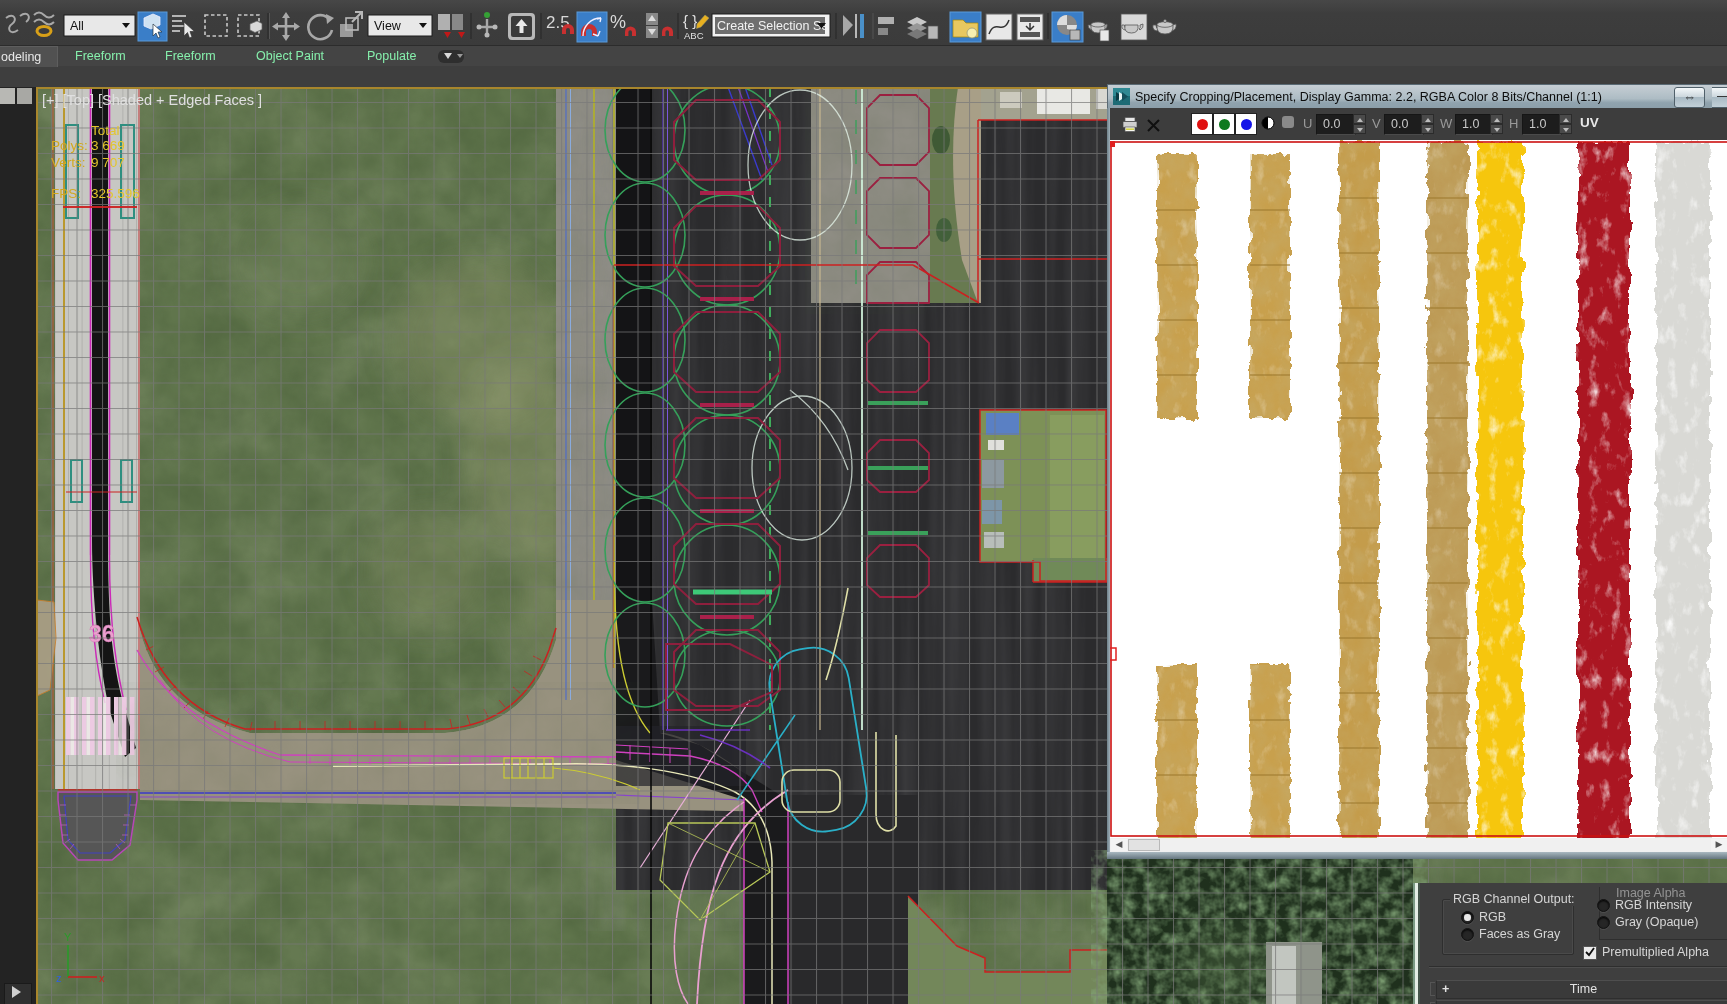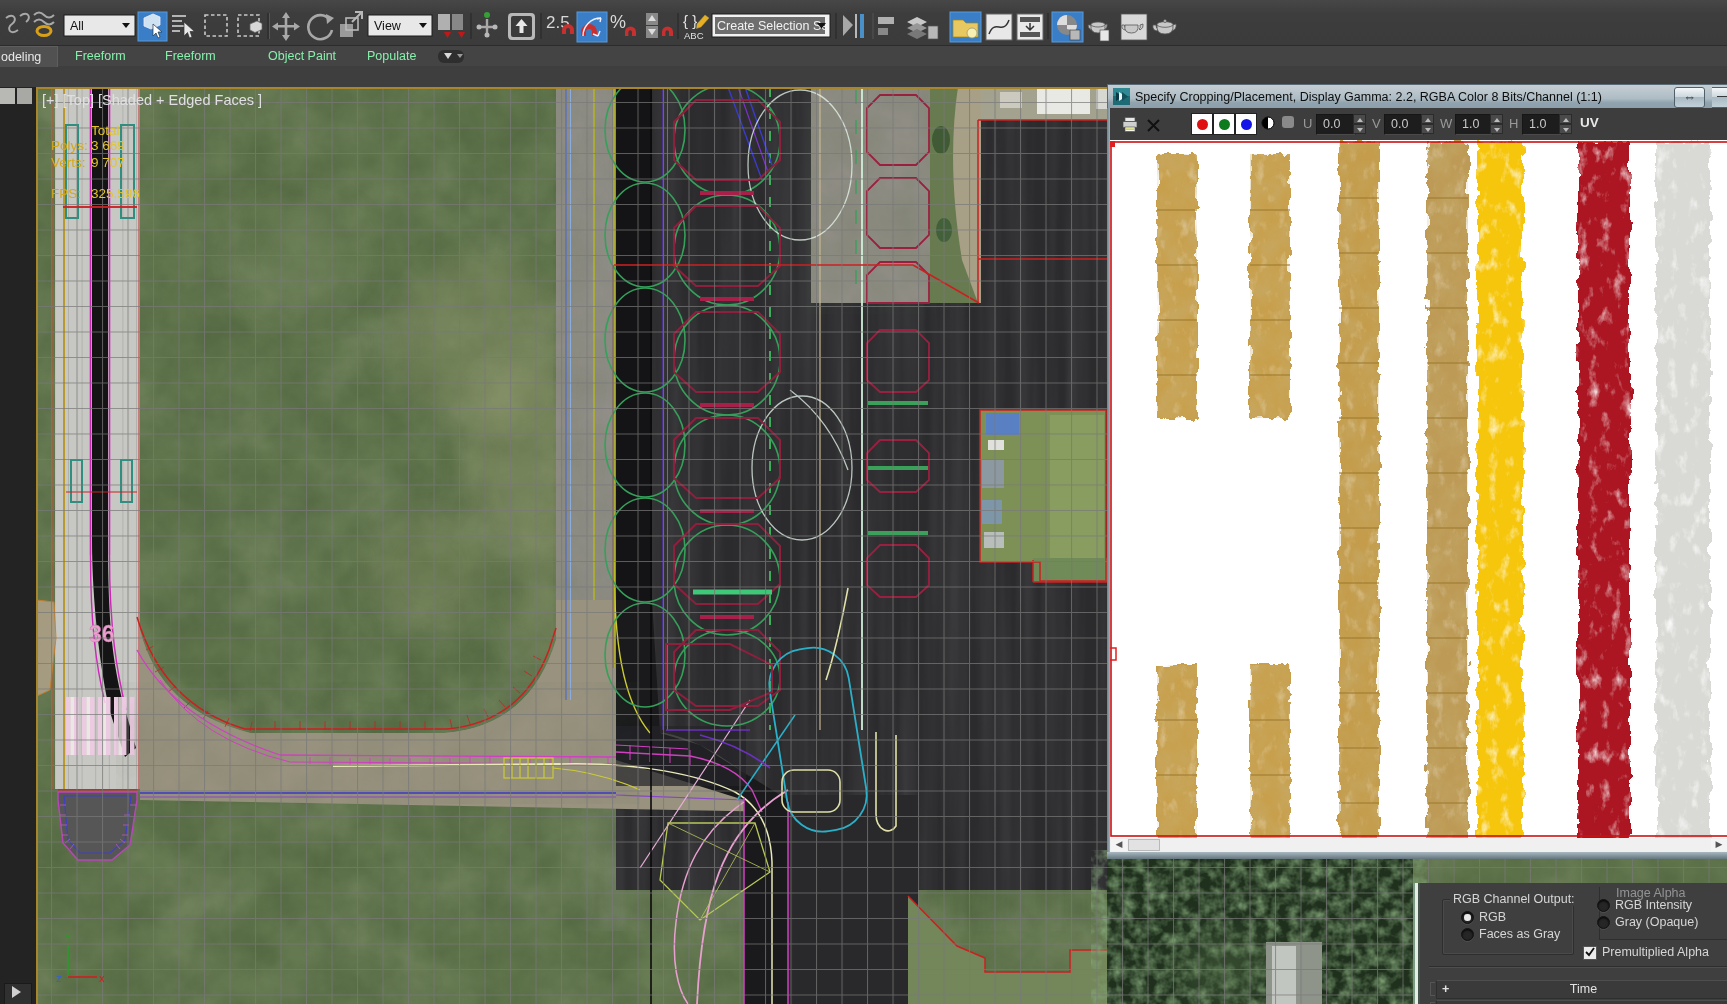--- a/index.html
+++ b/index.html
@@ -189,21 +189,21 @@
       <path d="M1157,25 h16 q1,9 -8,9 q-9,0 -8,-9 z"></path>
       <ellipse cx="1165" cy="24.5" rx="8" ry="2.8"></ellipse>
       <circle cx="1165" cy="21" r="1.5"></circle>
     </g>
   </svg>
   </div>
   <div id="ribbon1" class="abs">
     <div class="tab active" style="left:-8px;width:56px;padding-left:8px;">odeling</div>
     <div class="tab" style="left:75px;">Freeform</div>
     <div class="tab" style="left:165px;">Freeform</div>
-    <div class="tab" style="left:268px;text-align:center;">Object Paint</div>
+    <div class="tab" style="left:256px;text-align:center;">Object Paint</div>
     <div class="tab" style="left:367px;">Populate</div>
     <div style="position:absolute;left:438px;top:4px;width:26px;height:13px;background:#2e2e2e;border-radius:6px;"></div>
     <div style="position:absolute;left:444px;top:7px;width:0;height:0;border-left:4px solid transparent;border-right:4px solid transparent;border-top:6px solid #d8d8d8;"></div>
     <div style="position:absolute;left:457px;top:8px;width:0;height:0;border-left:3px solid transparent;border-right:3px solid transparent;border-top:4px solid #999;"></div>
   </div>
   <div class="abs" style="left:36px;top:87px;width:1691px;height:917px;">
   <svg width="1691" height="917" viewBox="36 87 1691 917" xmlns="http://www.w3.org/2000/svg">
   <defs>
     <filter id="nDark" x="-5%" y="-5%" width="110%" height="110%">
       <feTurbulence type="fractalNoise" baseFrequency="0.025" numOctaves="4" seed="7" result="t"></feTurbulence>

